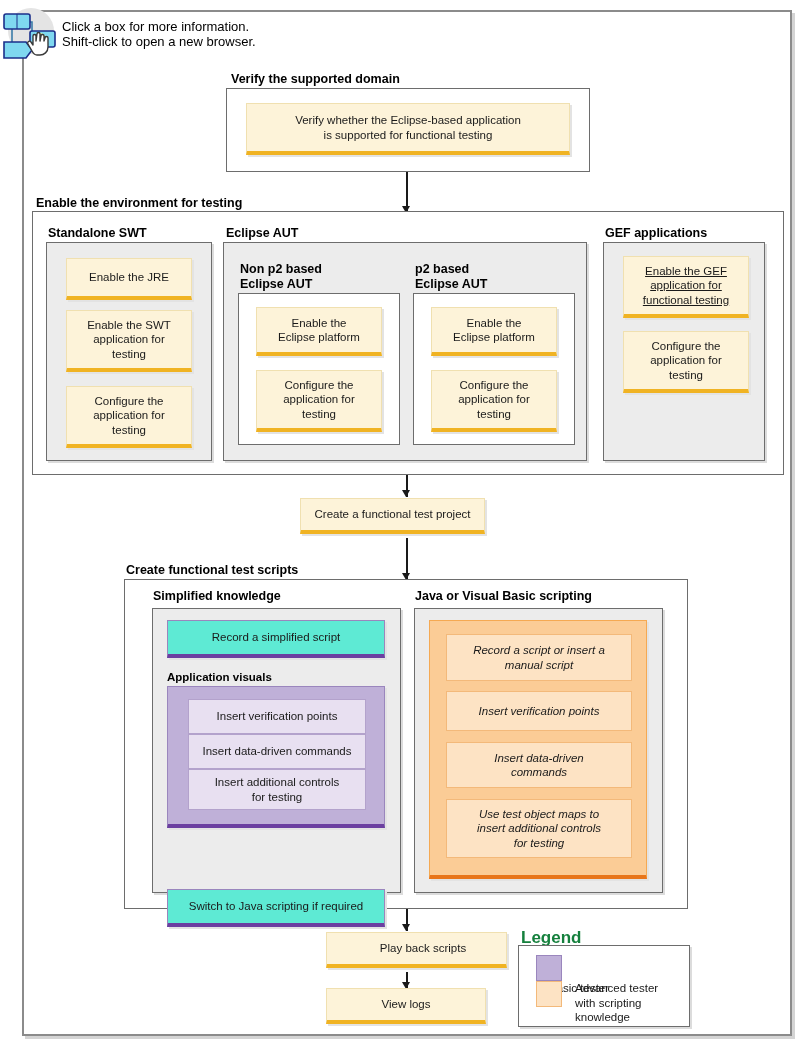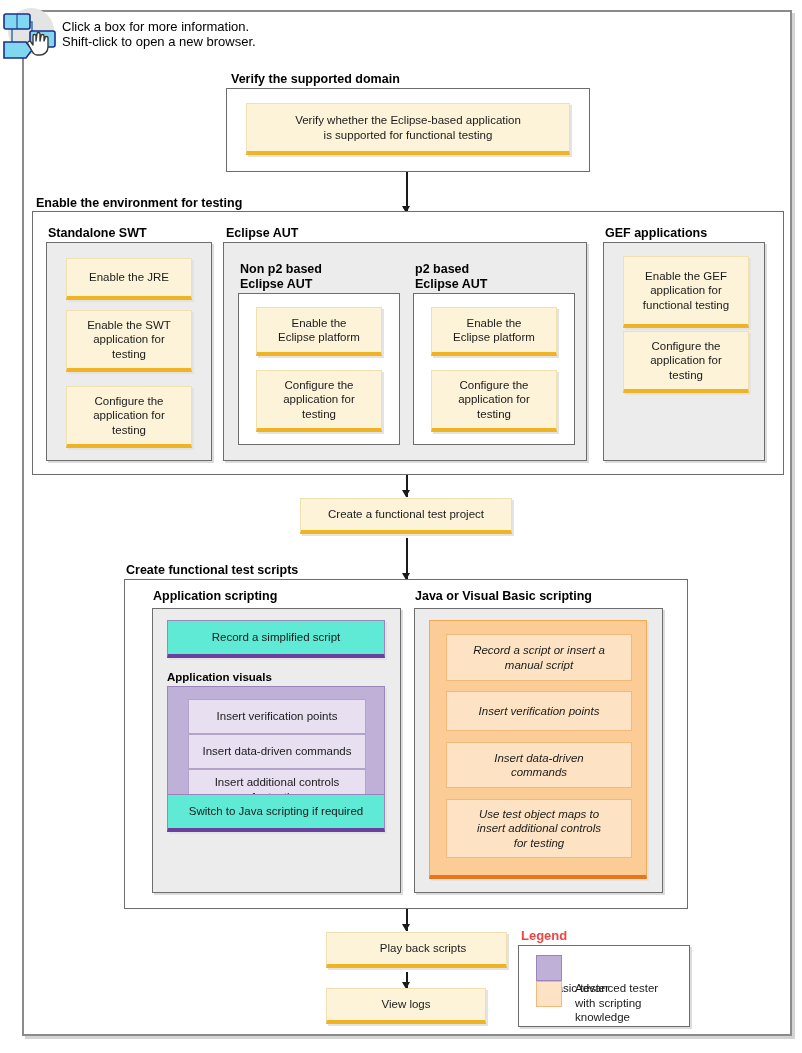--- a/index.html
+++ b/index.html
@@ -138,22 +138,22 @@
     width:0;height:0;
     border-left:4.5px solid transparent;
     border-right:4.5px solid transparent;
     border-top:7px solid #1a1a1a;
   }
 
   
   .legend-title{
     position:absolute;
     font-weight:bold;
-    font-size:13px;
-    color:#ef4444;
+    font-size:17px;
+    color:#15803d;
   }
   .legend-box{
     position:absolute;
     box-sizing:border-box;
     border:1.5px solid #6d6d6d;
     background:#ffffff;
     box-shadow:2px 2px 0 0 #dcdcdc;
   }
   .legend-row{
     position:absolute;
@@ -262,45 +262,45 @@
 Eclipse platform</span>
   </div>
   <div class="node yellow" style="left:431px; top:370px; width:126px; height:62px;">
     <span class="node-label">Configure the
 application for
 testing</span>
   </div>
 
   <div class="grp-title" style="left:605px; top:226px;">GEF applications</div>
   <div class="grp-box gray" style="left:603px; top:242px; width:162px; height:219px;"></div>
-  <div class="node yellow" style="left:623px; top:256px; width:126px; height:72px;">
+  <div class="node yellow" style="left:623px; top:256px; width:126px; height:62px;text-decoration:underline;">
     <span class="node-label">Enable the GEF
 application for
 functional testing</span>
   </div>
   <div class="node yellow" style="left:623px; top:331px; width:126px; height:62px;">
     <span class="node-label">Configure the
 application for
 testing</span>
   </div>
 
   <div class="vline" style="left:406px; top:475px; height:22px;"></div>
   <div class="arrowhead" style="left:401.5px; top:490px;"></div>
 
-  <div class="node yellow" style="left:300px; top:498px; width:212px; height:36px;">
+  <div class="node yellow" style="left:300px; top:498px; width:185px; height:36px;">
     <span class="node-label">Create a functional test project</span>
   </div>
 
   <div class="vline" style="left:406px; top:538px; height:42px;"></div>
   <div class="arrowhead" style="left:401.5px; top:573px;"></div>
 
   <div class="grp-title" style="left:126px; top:563px;">Create functional test scripts</div>
   <div class="grp-box plain" style="left:124px; top:579px; width:564px; height:330px;"></div>
 
-  <div class="grp-title" style="left:153px; top:589px;">Application scripting</div>
+  <div class="grp-title" style="left:153px; top:589px;">Simplified knowledge</div>
   <div class="grp-box gray" style="left:152px; top:608px; width:249px; height:285px;"></div>
 
   <div class="node purple" style="left:167px; top:620px; width:218px; height:38px;">
     <span class="node-label">Record a simplified script</span>
   </div>
 
   <div class="grp-title" style="left:167px; top:670px; font-size:11.5px;">Application visuals</div>
 
   <div class="node purple-wrap" style="left:167px; top:686px; width:218px; height:142px;">
     <div class="node purple-light" style="left:20px; top:12px; width:178px; height:35px;">
@@ -308,21 +308,21 @@
     </div>
     <div class="node purple-light" style="left:20px; top:47px; width:178px; height:35px;">
       <span class="node-label">Insert data-driven commands</span>
     </div>
     <div class="node purple-light" style="left:20px; top:82px; width:178px; height:41px;">
       <span class="node-label">Insert additional controls
 for testing</span>
     </div>
   </div>
 
-  <div class="node purple" style="left:167px; top:794px; width:218px; height:38px;">
+  <div class="node purple" style="left:167px; top:889px; width:218px; height:38px;">
     <span class="node-label">Switch to Java scripting if required</span>
   </div>
 
   <div class="grp-title" style="left:415px; top:589px;">Java or Visual Basic scripting</div>
   <div class="grp-box gray" style="left:414px; top:608px; width:249px; height:285px;"></div>
 
   <div class="node orange-wrap" style="left:429px; top:620px; width:218px; height:259px;font-style:italic;">
     <div class="node orange-light" style="left:16px; top:13px; width:186px; height:47px;">
       <span class="node-label">Record a script or insert a
 manual script</span>

